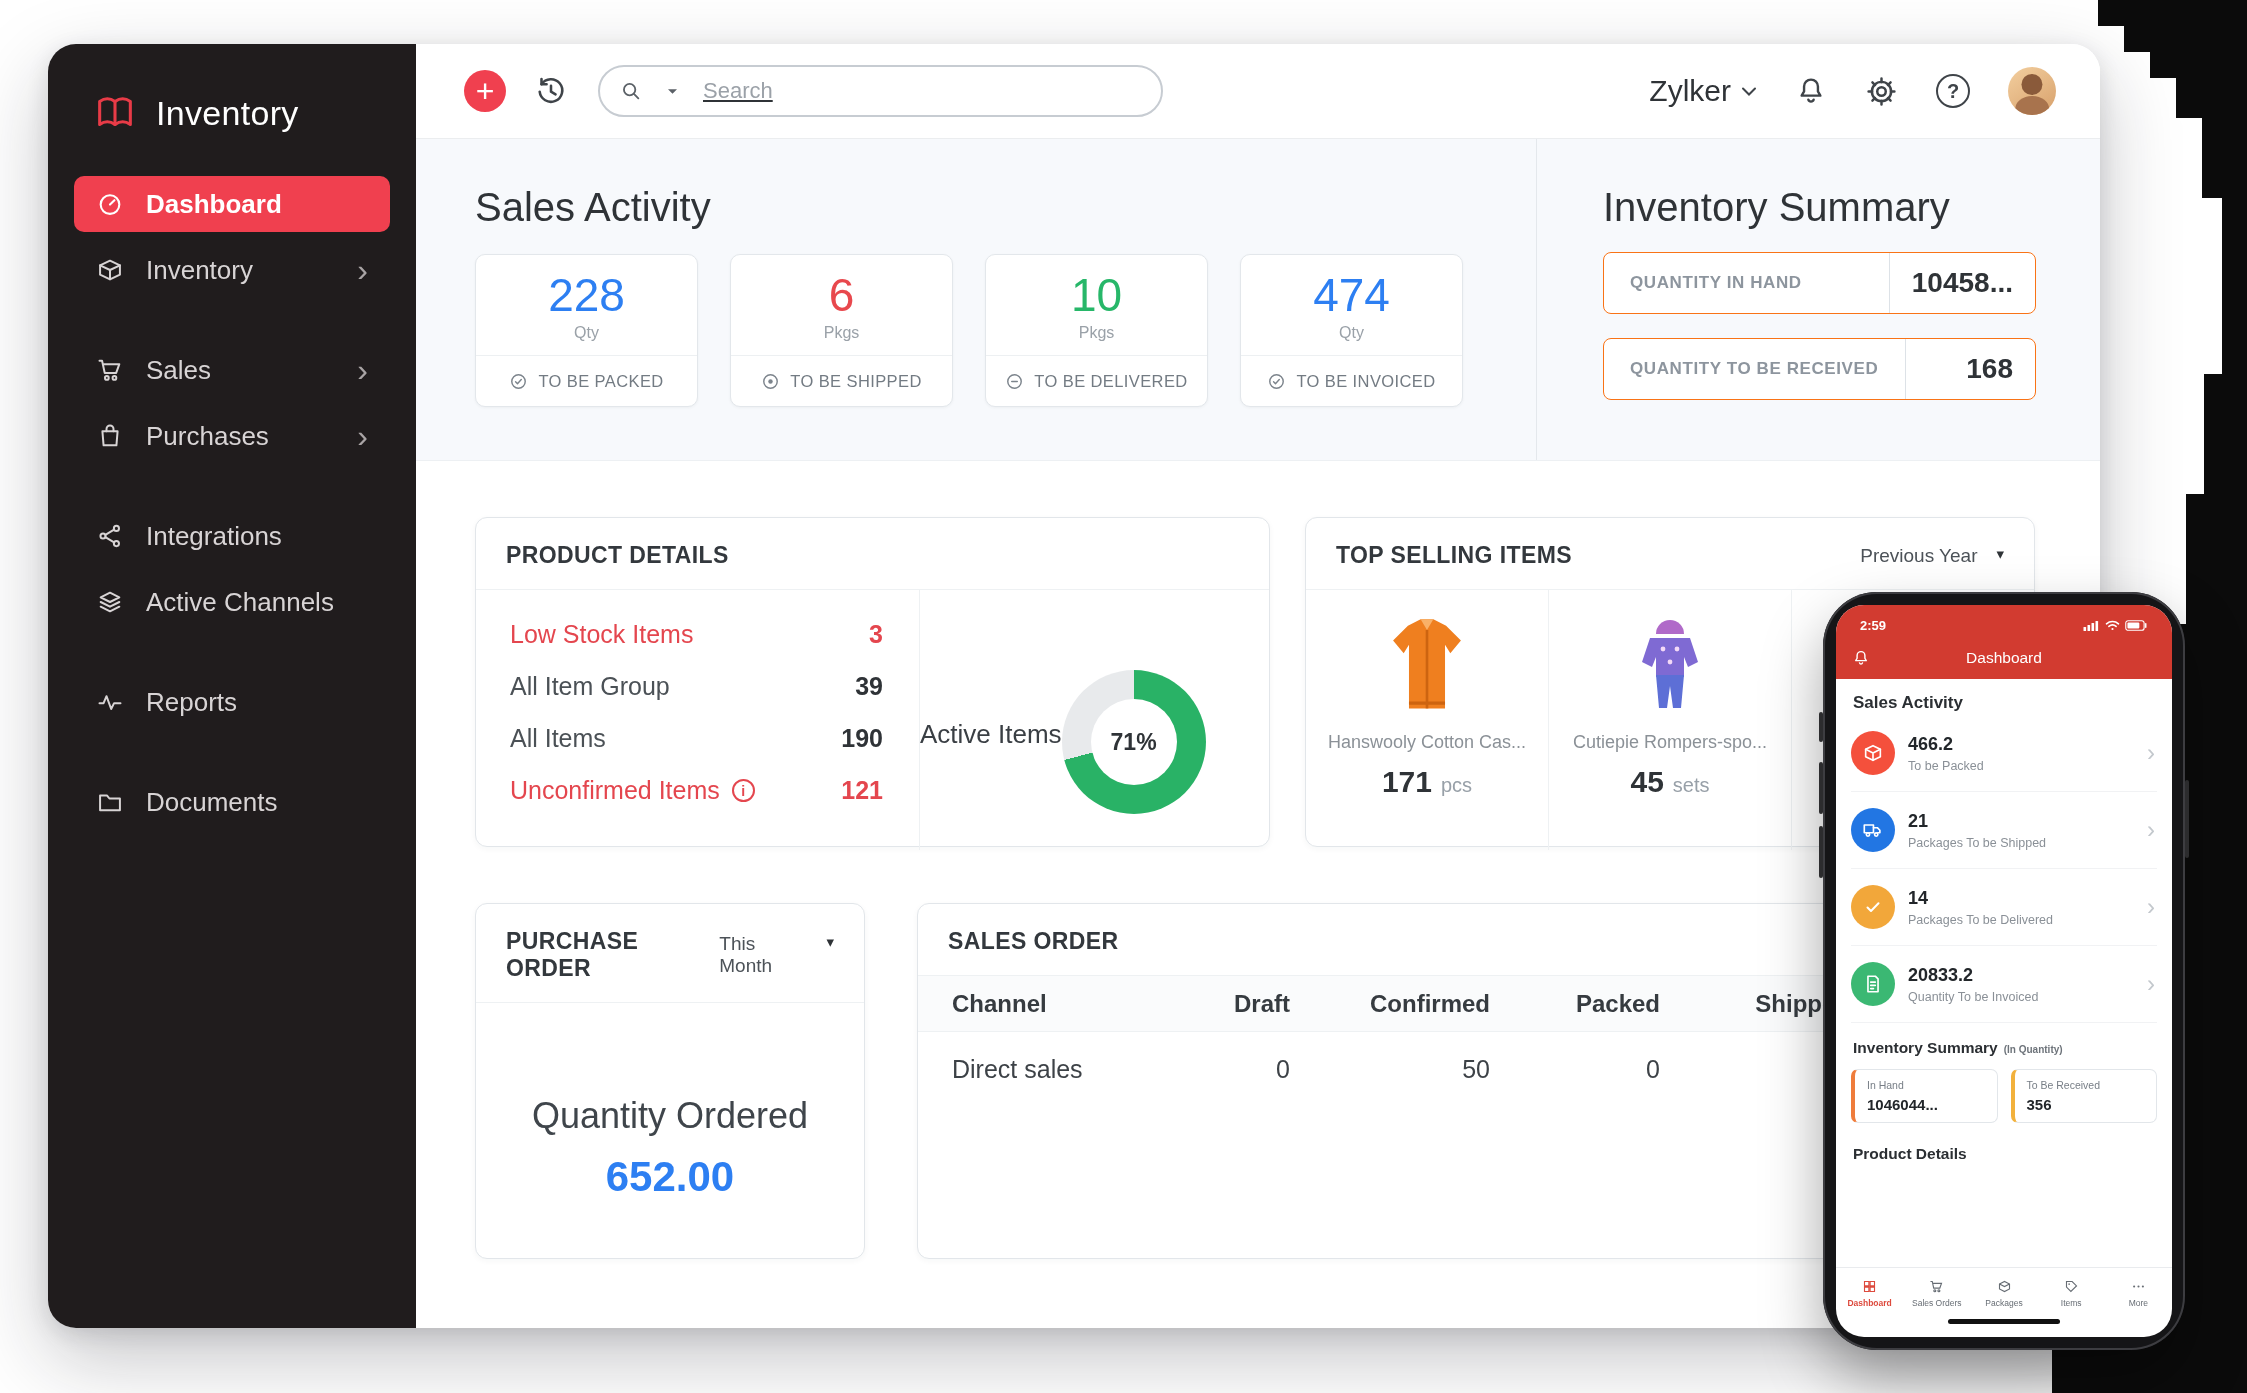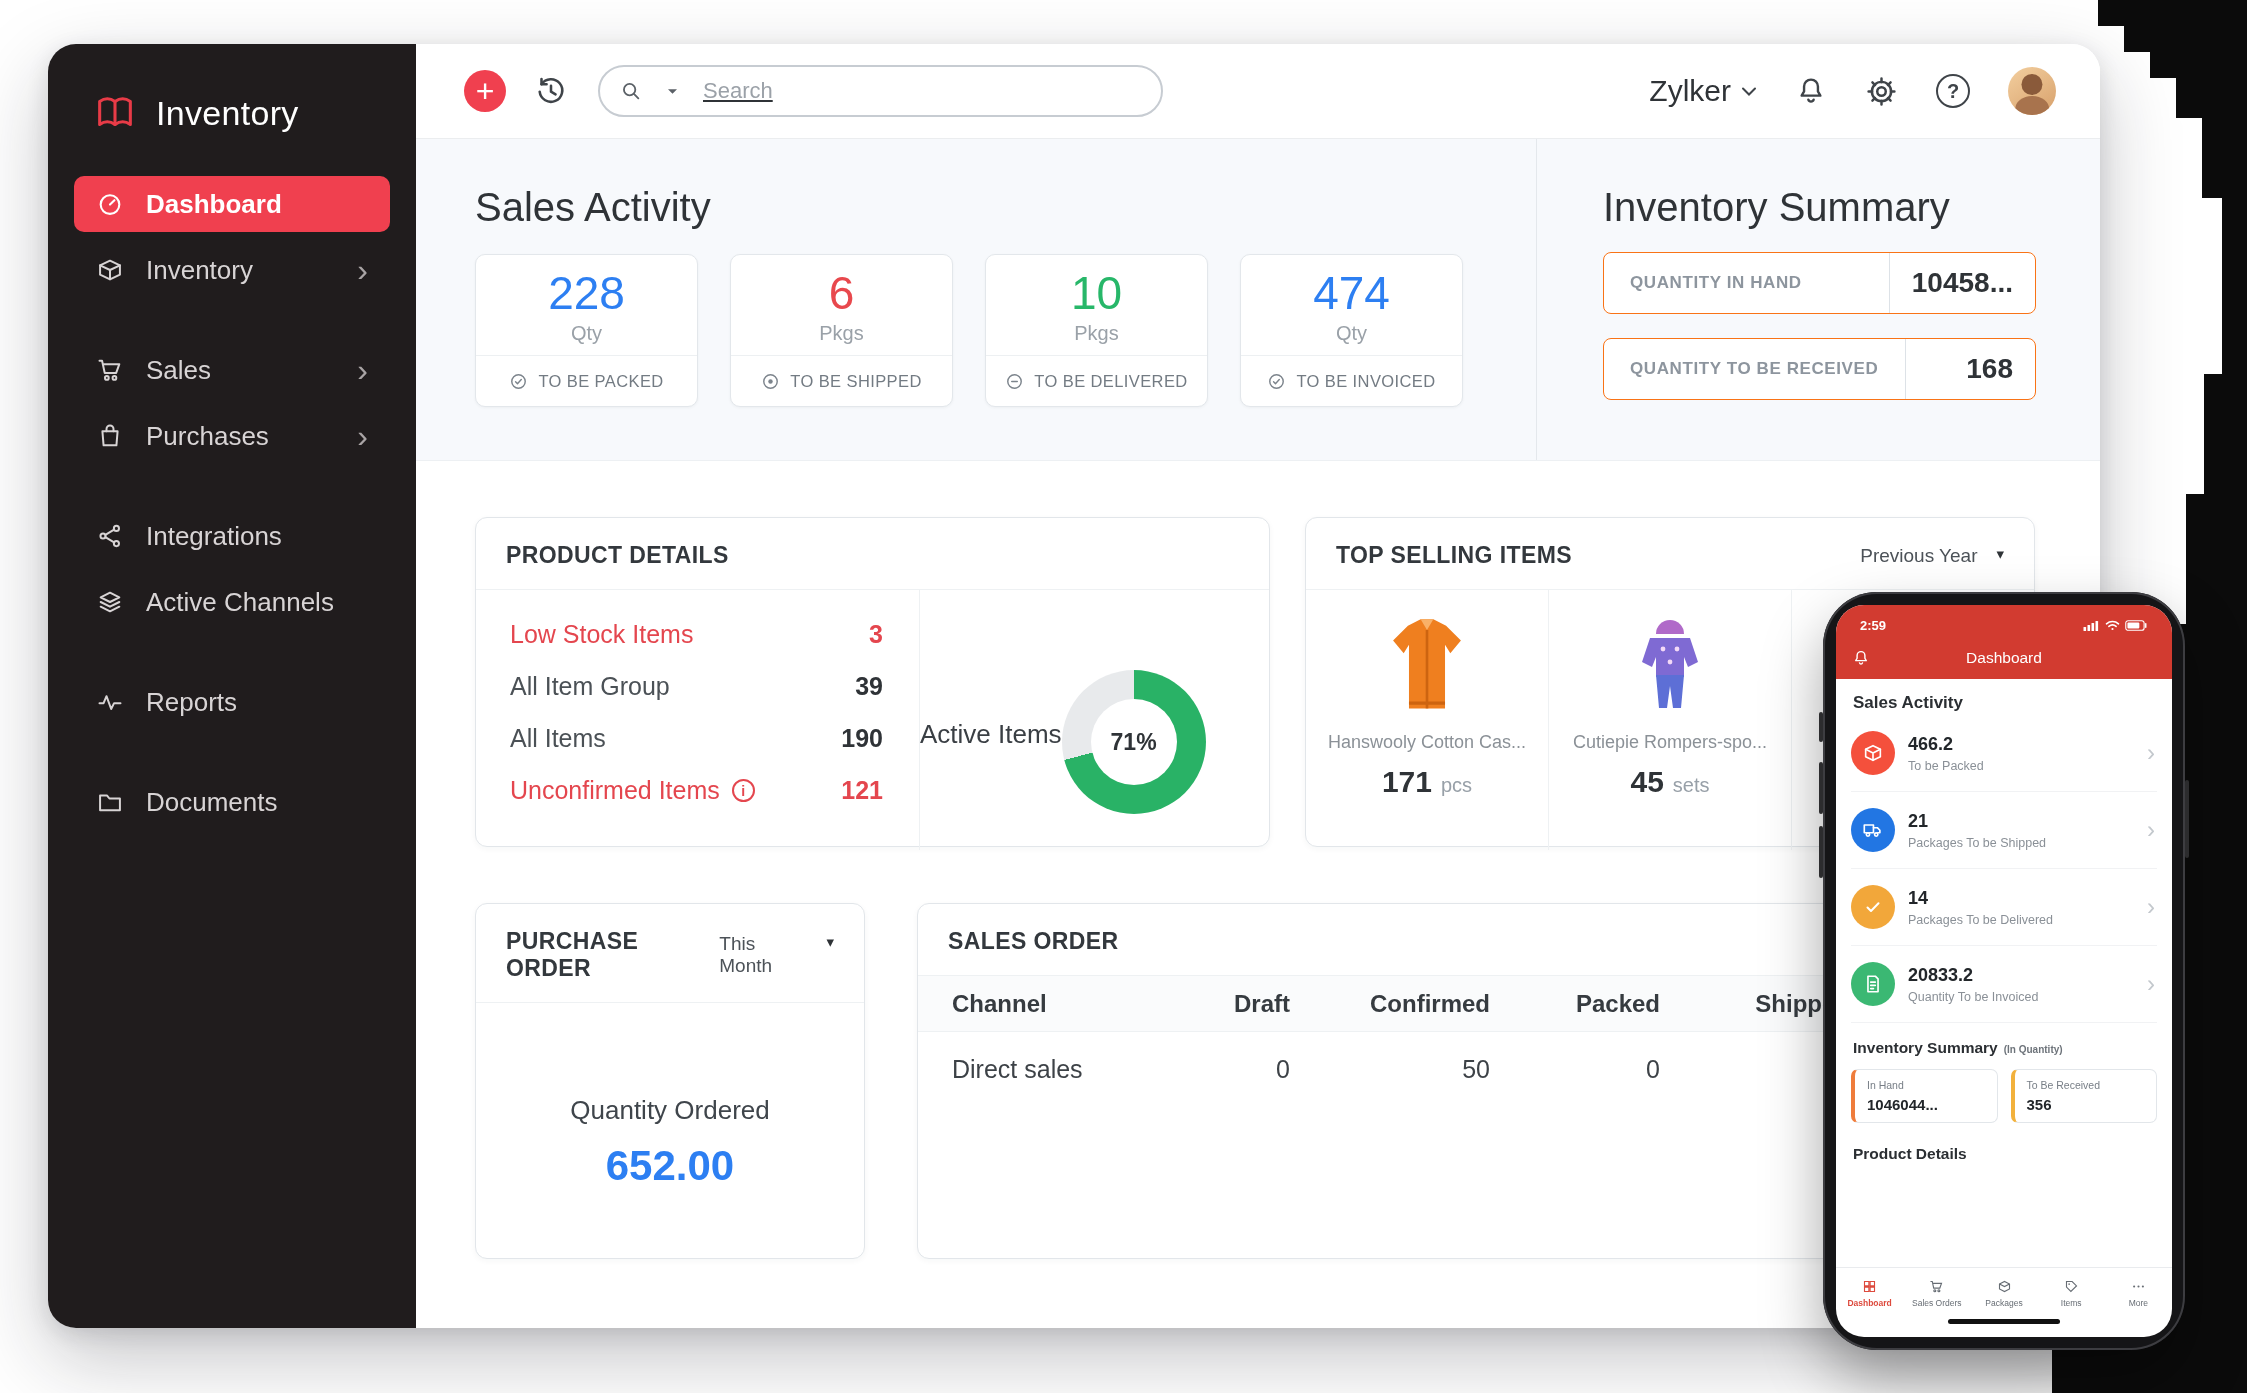--- a/index.html
+++ b/index.html
@@ -43,21 +43,21 @@
   .content{flex:1;position:relative;background:#fff;min-height:0;}
 
   
   .strip{position:absolute;left:0;top:0;width:100%;height:322px;background:#f7f9fc;border-bottom:1px solid #edf0f3;display:flex;}
   .sa-left{flex:0 0 1120px;width:1120px;padding:46px 0 0 59px;}
   .sec-title{font-size:40px;color:#2f3337;font-weight:500;}
   .sa-cards{display:flex;gap:32px;margin-top:24px;}
   .sa-card{width:223px;height:153px;background:#fff;border:1px solid #e3e7eb;border-radius:10px;display:flex;flex-direction:column;box-shadow:0 1px 3px rgba(40,50,60,.05);cursor:pointer;}
   .sa-top{flex:1;display:flex;flex-direction:column;align-items:center;justify-content:center;gap:2px;border-bottom:1px solid #edf0f2;}
   .sa-val{font-size:46px;font-weight:500;}
-  .sa-unit{font-size:20px;color:#9aa1a8;}
+  .sa-unit{font-size:16px;color:#9aa1a8;}
   .sa-status{flex:0 0 50px;display:flex;align-items:center;justify-content:center;gap:10px;font-size:16.5px;color:#737b83;letter-spacing:.4px;font-weight:500;}
   .vdiv{width:1px;background:#e4e8ec;}
   .inv-sum{flex:1;padding:46px 64px 0 66px;}
   .is-row{display:flex;align-items:stretch;border:1px solid #f97316;background:#fff;border-radius:8px;height:62px;margin-top:24px;overflow:hidden;cursor:pointer;}
   .is-row.first{margin-top:22px;}
   .is-label{flex:1;display:flex;align-items:center;padding-left:26px;font-size:17px;font-weight:700;letter-spacing:.6px;color:#8d959e;}
   .is-val{border-left:1px solid #dde2e7;display:flex;align-items:center;justify-content:flex-end;padding:0 22px;min-width:130px;font-size:28px;font-weight:700;color:#2f3337;}
 
   
   .card{position:absolute;background:#fff;border:1px solid #e2e6ea;border-radius:12px;box-shadow:0 2px 6px rgba(30,40,50,.04);}
@@ -87,21 +87,21 @@
   .ts-col + .ts-col{border-left:1px solid #eef1f3;}
   .ts-img{width:122px;height:112px;display:flex;align-items:center;justify-content:center;}
   .ts-name{margin-top:10px;font-size:18px;color:#8b9197;}
   .ts-qty{margin-top:12px;display:flex;align-items:baseline;gap:9px;}
   .ts-qty .n{font-size:30px;font-weight:700;color:#2f3337;}
   .ts-qty .u{font-size:20px;color:#98a0a8;}
 
   
   .po{left:59px;top:764px;width:390px;height:356px;}
   .po-body{display:flex;flex-direction:column;align-items:center;}
-  .po-label{margin-top:92px;font-size:26px;color:#3f454b;}
+  .po-label{margin-top:92px;font-size:36px;color:#3f454b;}
   .po-value{margin-top:16px;font-size:42px;font-weight:700;}
 
   
   .so{left:501px;top:764px;width:1118px;height:356px;overflow:hidden;border-radius:12px;}
   .so-hrow,.so-drow{display:grid;grid-template-columns:224px 140px 200px 170px 190px;align-items:center;padding-left:34px;}
   .so-hrow{height:56px;background:#fafbfc;border-bottom:1px solid #eef1f3;font-size:24px;font-weight:700;color:#363b40;}
   .so-drow{height:74px;font-size:25px;color:#3d4247;}
   .so-hrow > div:not(:first-child),.so-drow > div:not(:first-child){text-align:right;padding-right:26px;}
 
   

